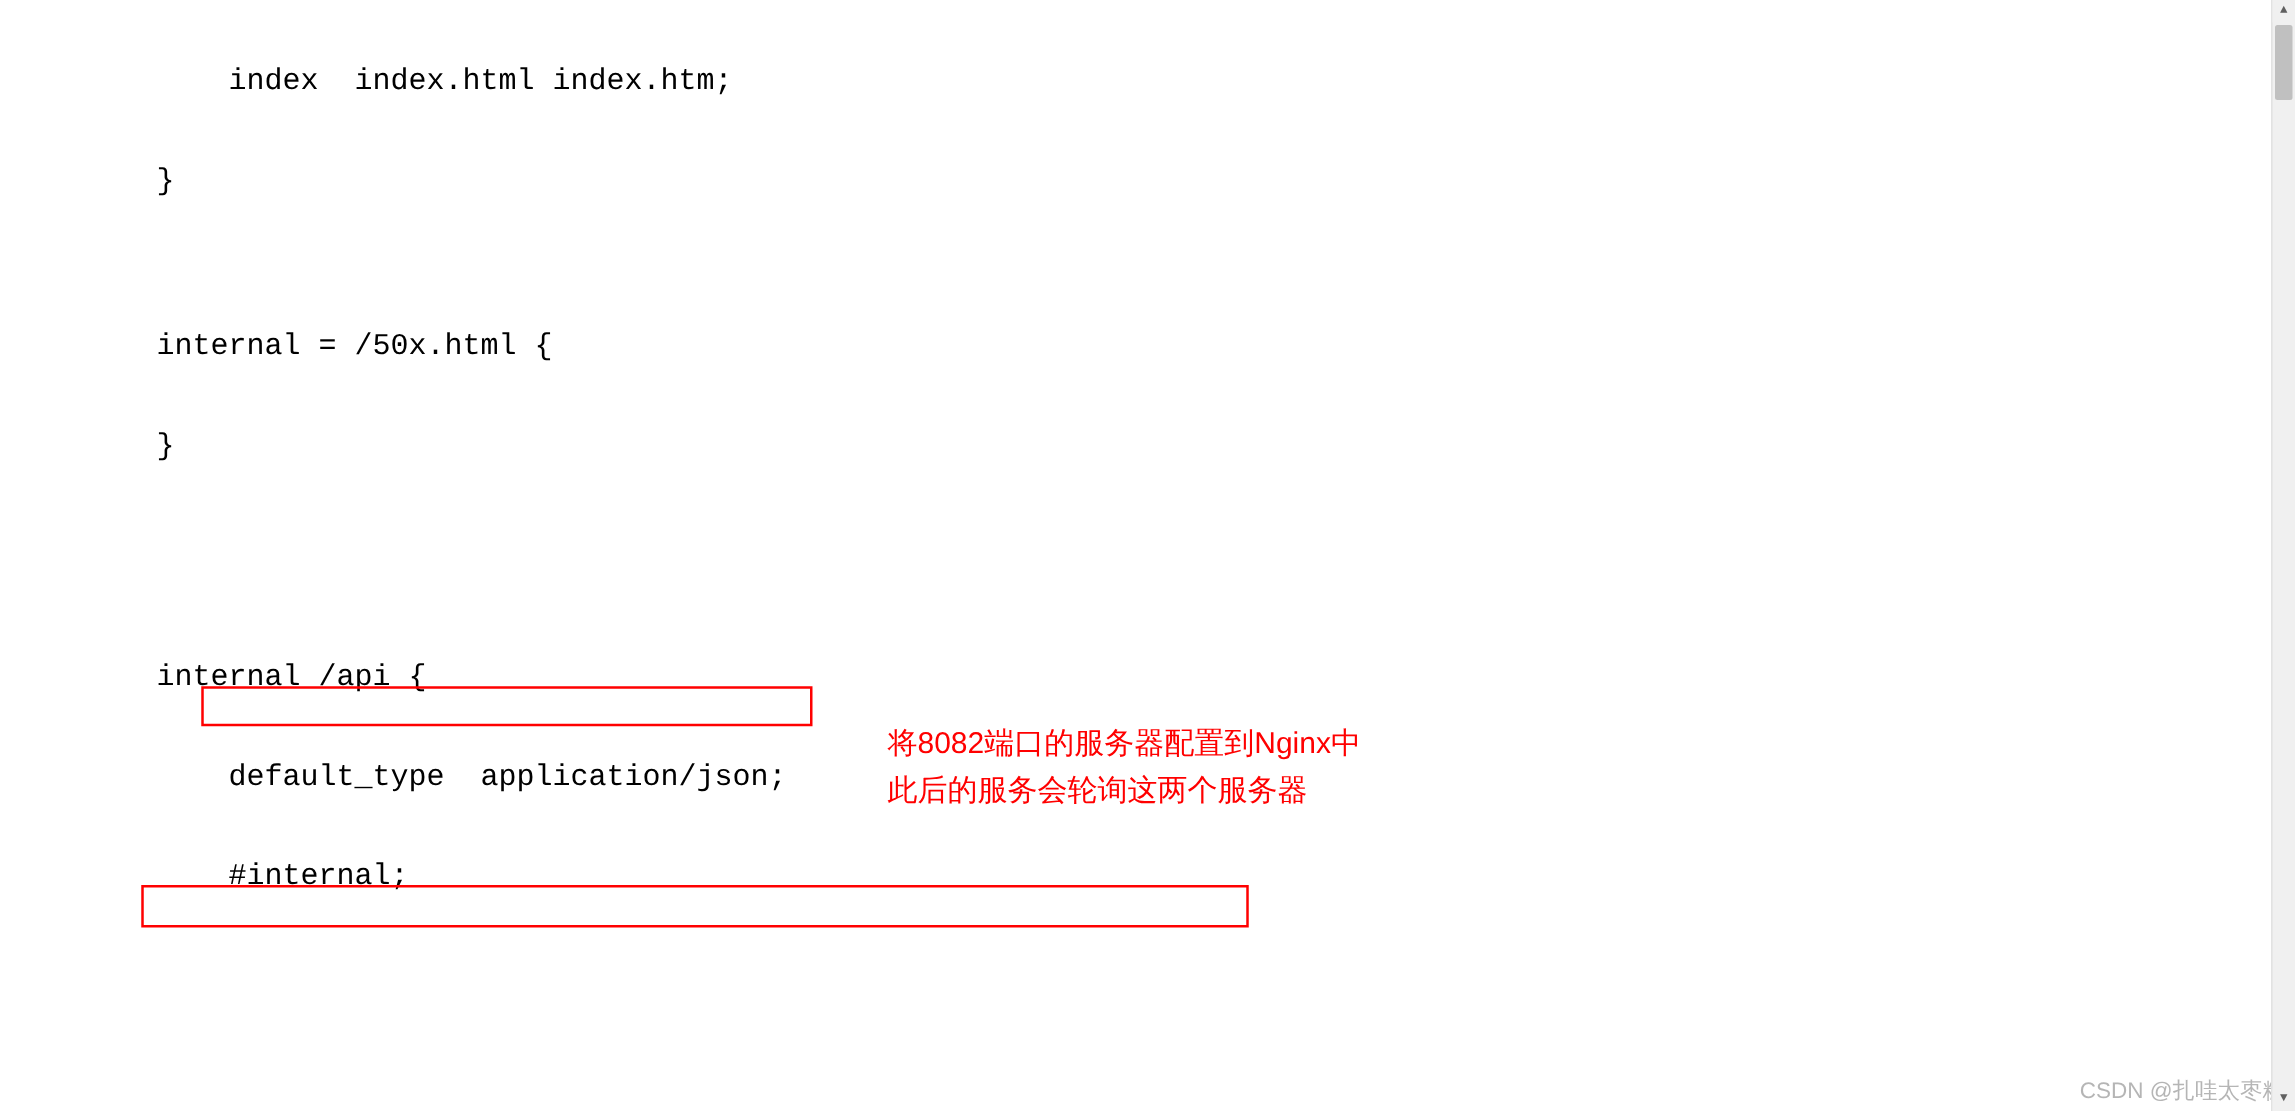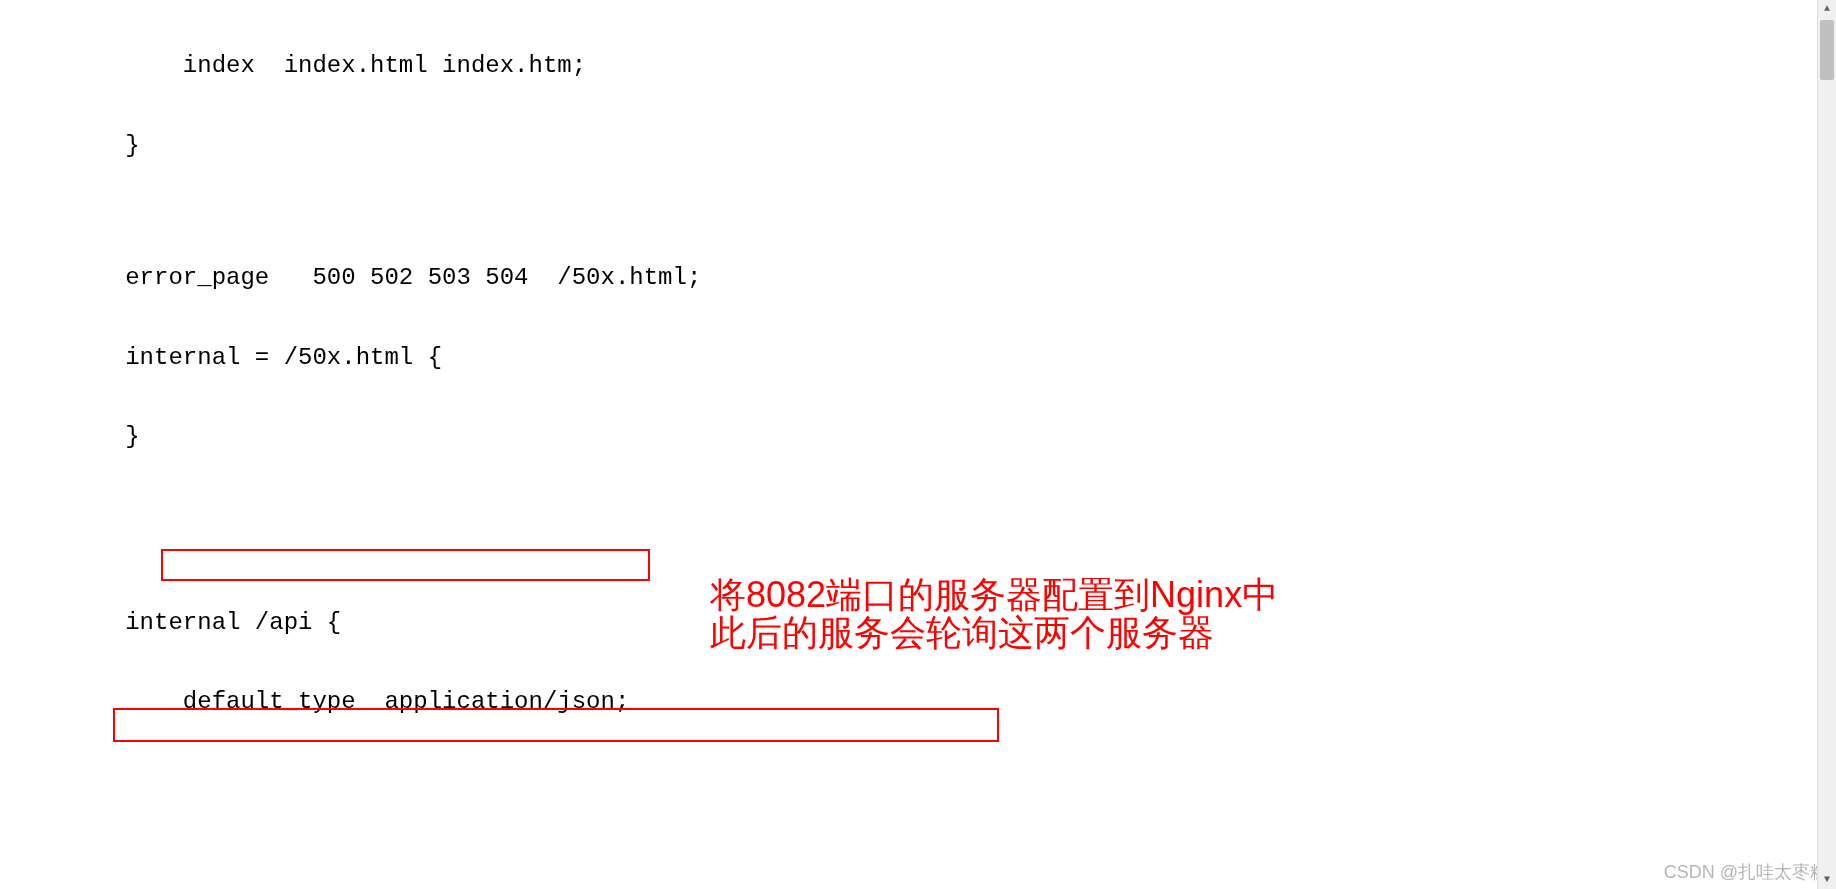--- a/index.html
+++ b/index.html
@@ -44,21 +44,21 @@
     left: 113px;
     top: 708px;
     width: 882px;
     height: 30px;
     pointer-events: none;
   }
   .annotation {
     position: absolute;
     color: #ff0000;
     font-family: "Microsoft YaHei", "SimSun", sans-serif;
-    font-size: 36px;
+    font-size: 24px;
     line-height: 38px;
     white-space: pre;
   }
   .watermark {
     position: absolute;
     right: 8px;
     bottom: 4px;
     color: rgba(120,120,120,0.55);
     font-family: "Microsoft YaHei", sans-serif;
     font-size: 18px;
@@ -94,27 +94,27 @@
     border-radius: 2px;
   }
 </style>
 </head>
 <body>
 
 <div class="editor">
   <span class="line">            index  index.html index.htm;</span>
   <span class="line">        }</span>
   <span class="line"></span>
-  <span class="line">        error_page   500 502 503 504  /50x.html;</span>
   <span class="line">        internal = /50x.html {</span>
   <span class="line">        }</span>
   <span class="line"></span>
   <span class="line"></span>
   <span class="line">        internal /api {</span>
   <span class="line">            default_type  application/json;</span>
+  <span class="line">            #internal;</span>
   
   
   
   
   
   
   
   
   
   

